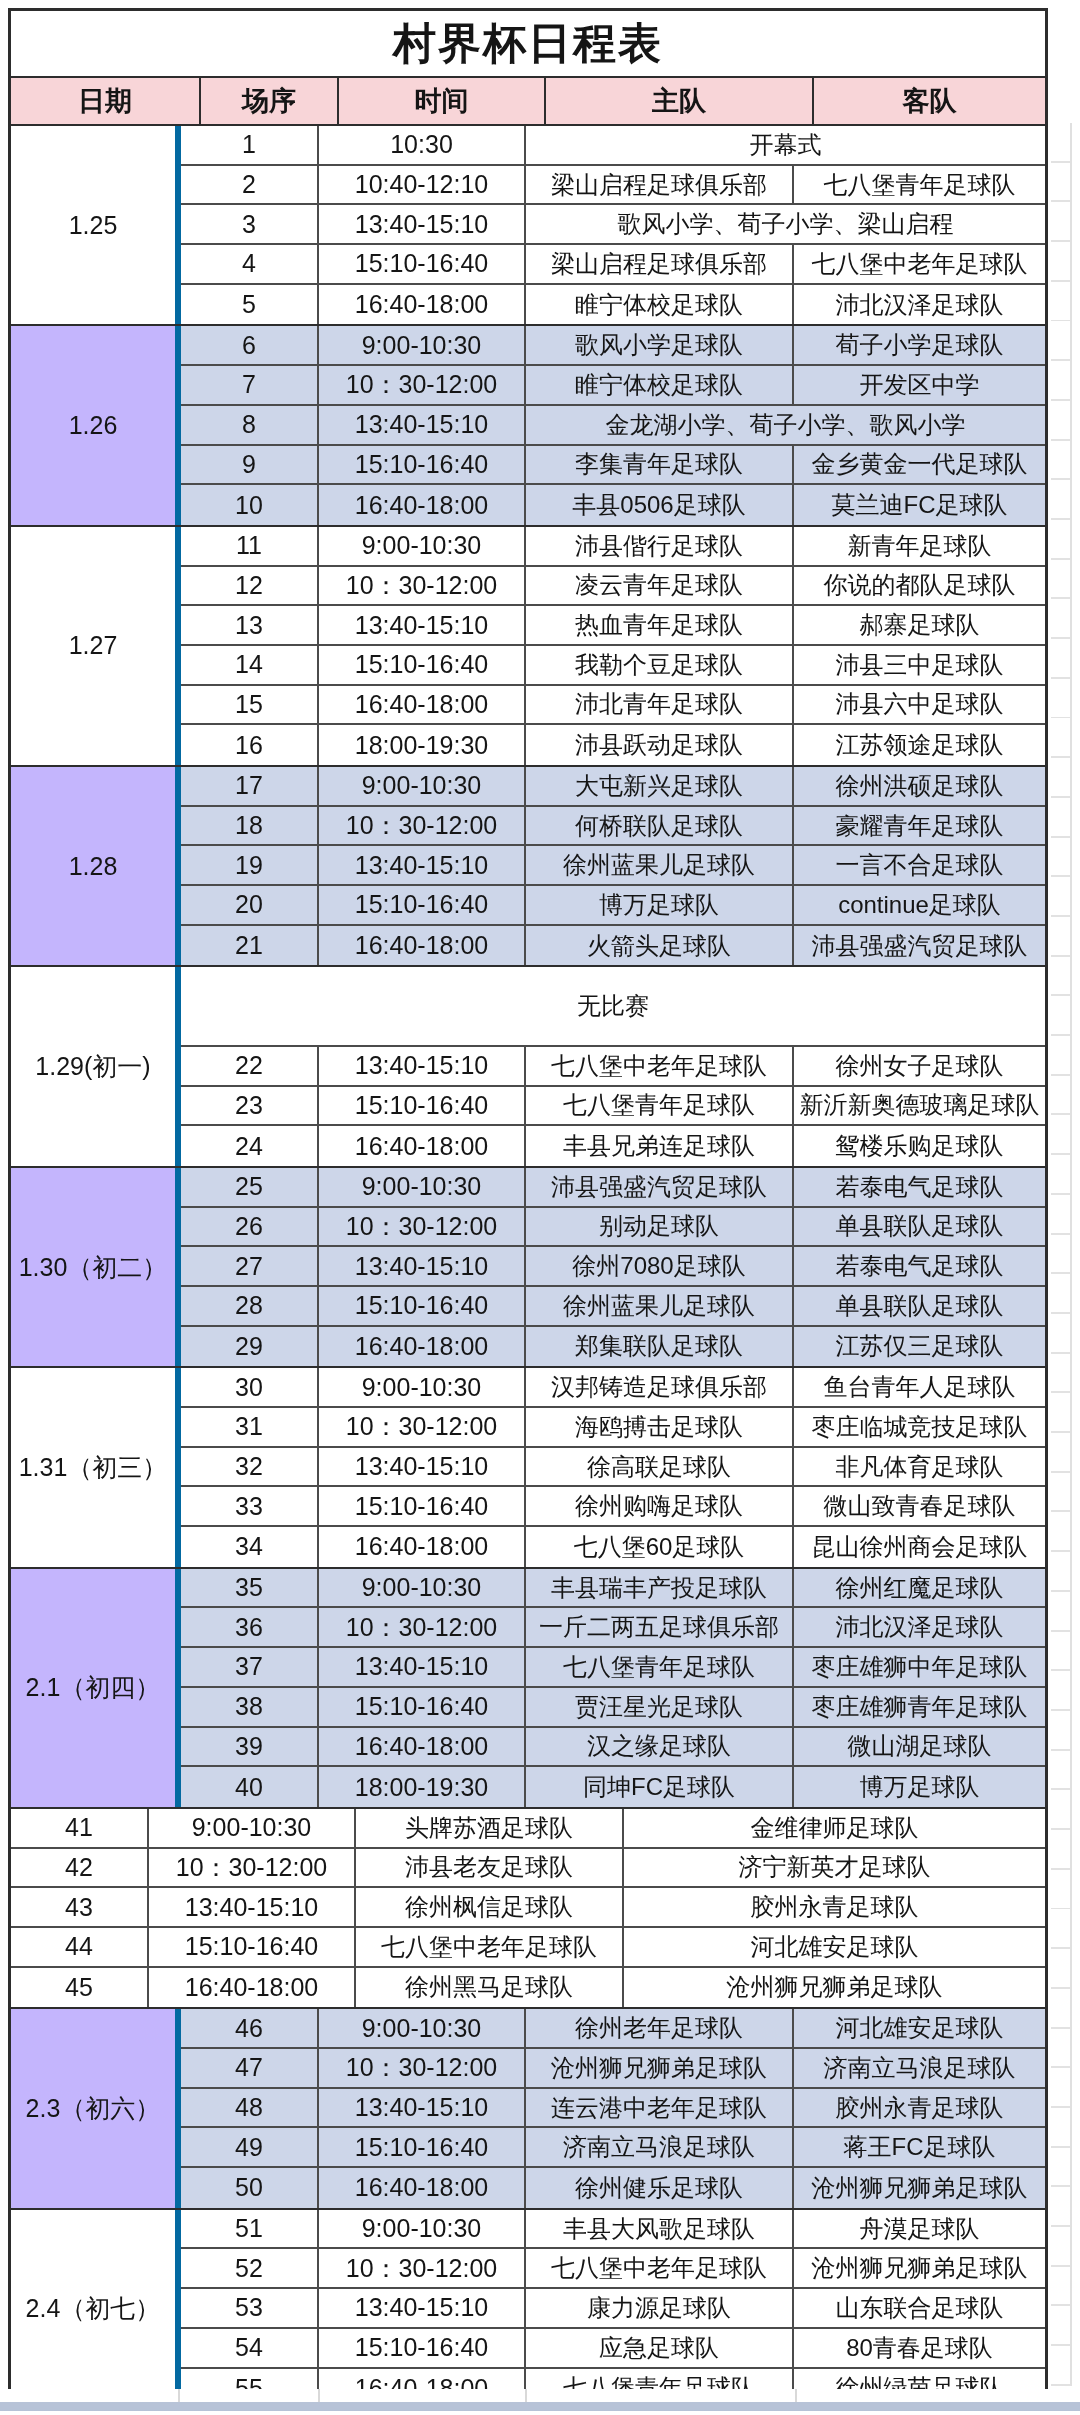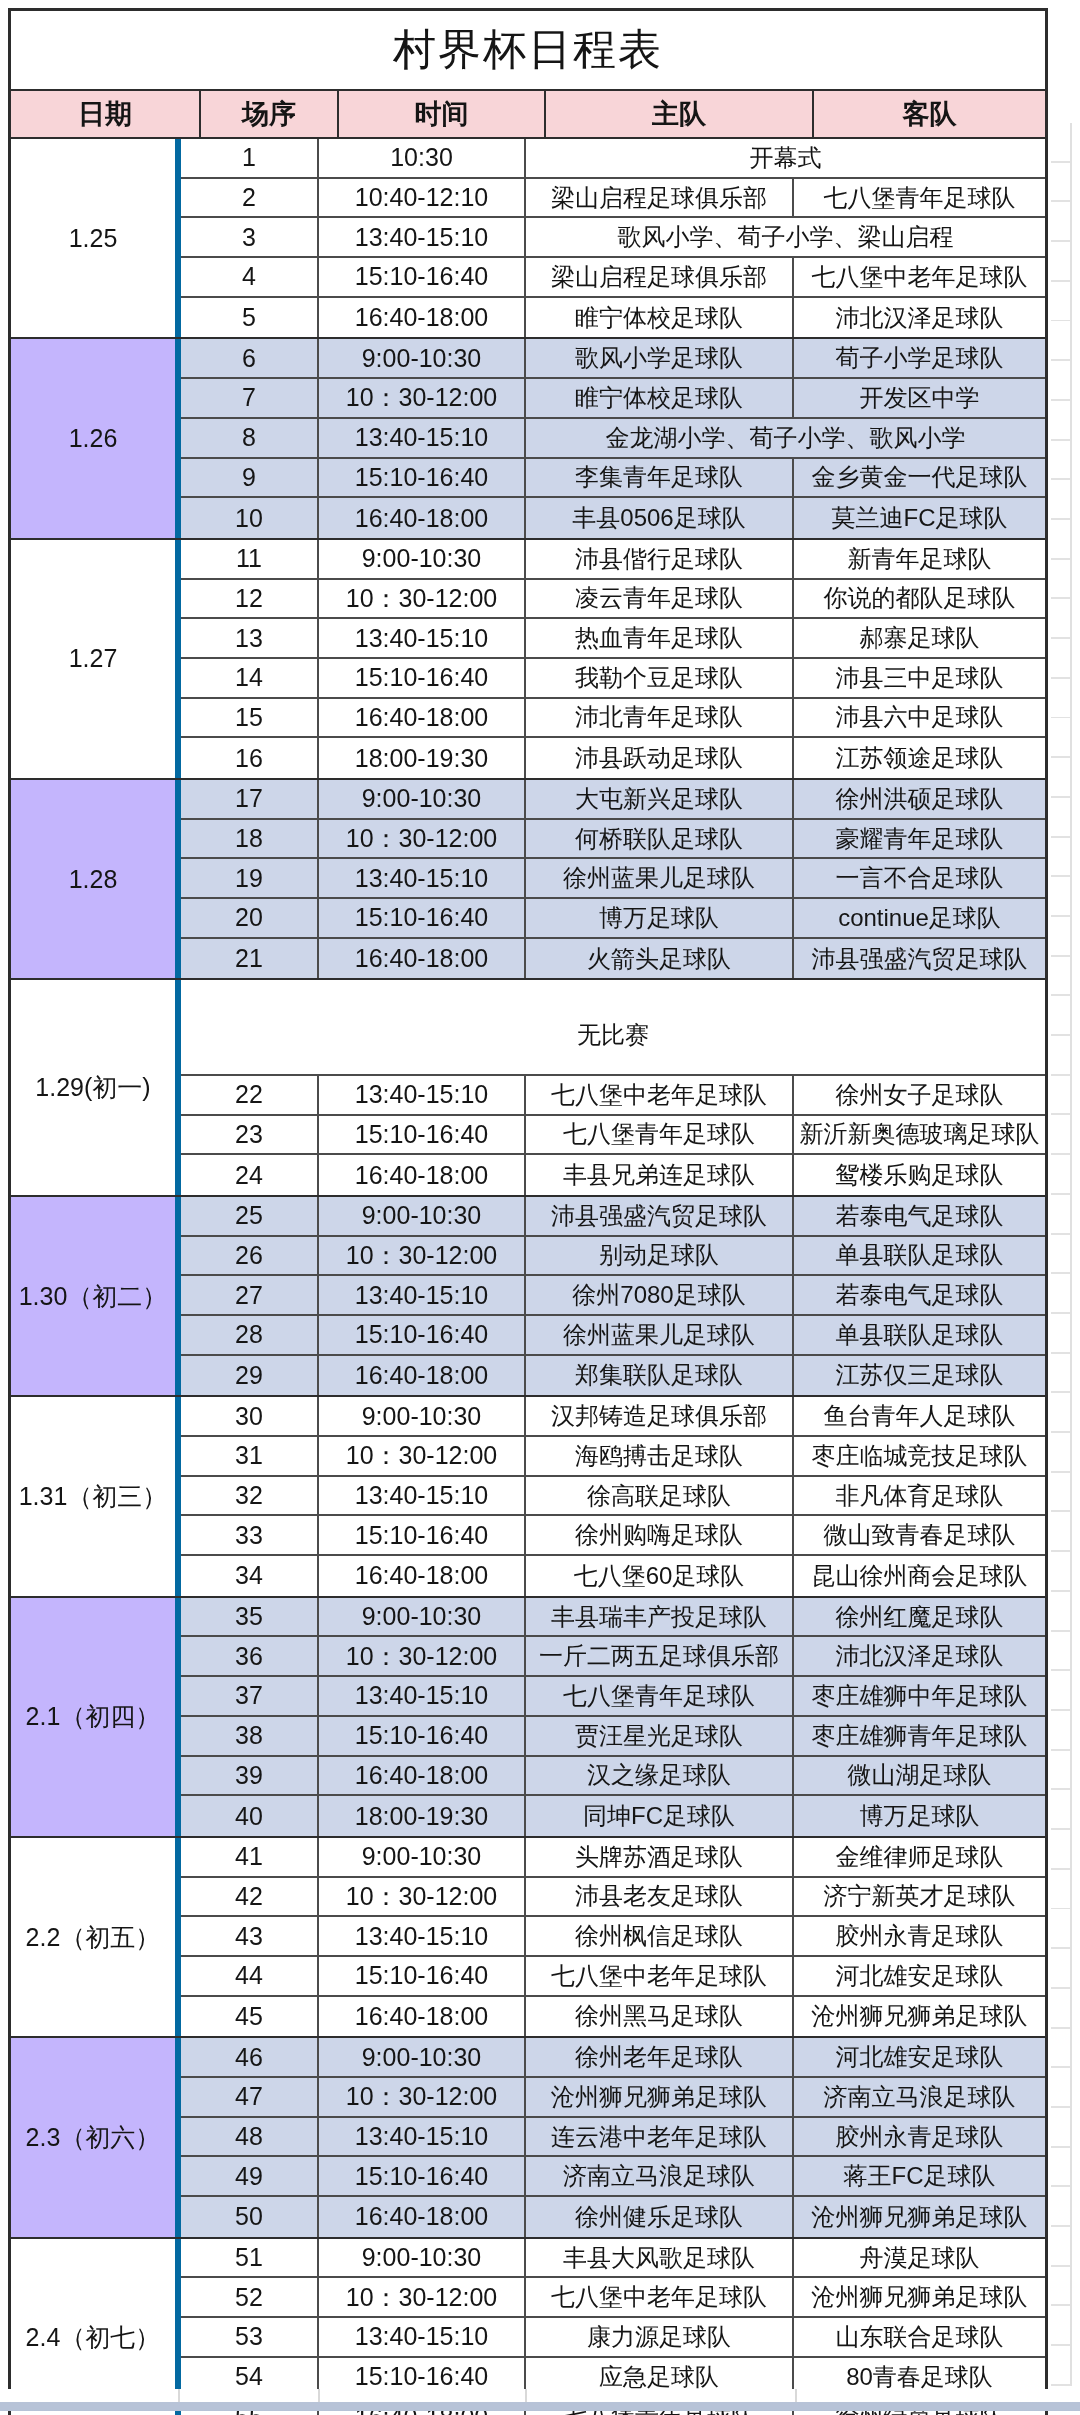--- a/index.html
+++ b/index.html
@@ -7,22 +7,22 @@
   .page {
     position:relative; width:1080px; height:2415px; background:#ffffff;
     font-family:"Liberation Sans","DejaVu Sans",sans-serif; color:#151515;
     overflow:hidden;
   }
   .table {
     position:absolute; left:8px; top:8px; width:1040px;
     border:3px solid #2d2d2d; background:#ffffff;
   }
   .title-row {
-    height:80px; display:flex; align-items:center; justify-content:center;
-    font-size:43px; font-weight:normal; letter-spacing:2px;
+    height:67px; display:flex; align-items:center; justify-content:center;
+    font-size:43px; font-weight:bold; letter-spacing:2px;
     border-bottom:2px solid #2d2d2d; background:#ffffff;
   }
   .header-row {
     height:48px; display:flex; background:#f8d5d8;
     border-bottom:2px solid #2d2d2d;
   }
   .header-cell {
     display:flex; align-items:center; justify-content:center;
     font-size:27px; font-weight:bold; border-right:2px solid #2d2d2d;
   }
@@ -35,21 +35,21 @@
 
   .date-group { display:flex; border-bottom:2px solid #2d2d2d; }
   .date-group:last-child { border-bottom:none; }
   .date-cell {
     width:170px; flex:none; border-right:6px solid #0369a1;
     display:flex; align-items:center; justify-content:center;
     font-size:25px; background:#ffffff; text-align:center;
   }
   .rows { flex:1; display:flex; flex-direction:column; }
   .match-row { display:flex; height:39.7px; border-bottom:2px solid #4b4b4b; }
-  .match-row.tall { height:79.4px;margin-top:16px; }
+  .match-row.tall { height:79.4px; }
   .rows .match-row:last-child { border-bottom:none; }
   .cell {
     display:flex; align-items:center; justify-content:center;
     border-right:2px solid #4b4b4b; background:#ffffff;
     font-size:24px; white-space:nowrap; overflow:hidden;
   }
   .cell.order, .cell.time { font-size:25px; }
   .cell.span-cell, .cell.away { border-right:none; }
   .cell.span-cell { flex:1;text-align:right; }
 
@@ -353,21 +353,20 @@
             </div>
             <div class="match-row">
               <div class="cell order w-order">40</div>
               <div class="cell time w-time">18:00-19:30</div>
               <div class="cell w-home">同坤FC足球队</div>
               <div class="cell away w-away">博万足球队</div>
             </div>
           </div>
         </div>
         <div class="date-group">
-          <div class="date-cell">2.2（初五）</div>
           <div class="rows">
             <div class="match-row">
               <div class="cell order w-order">41</div>
               <div class="cell time w-time">9:00-10:30</div>
               <div class="cell w-home">头牌苏酒足球队</div>
               <div class="cell away w-away">金维律师足球队</div>
             </div>
             <div class="match-row">
               <div class="cell order w-order">42</div>
               <div class="cell time w-time">10：30-12:00</div>

